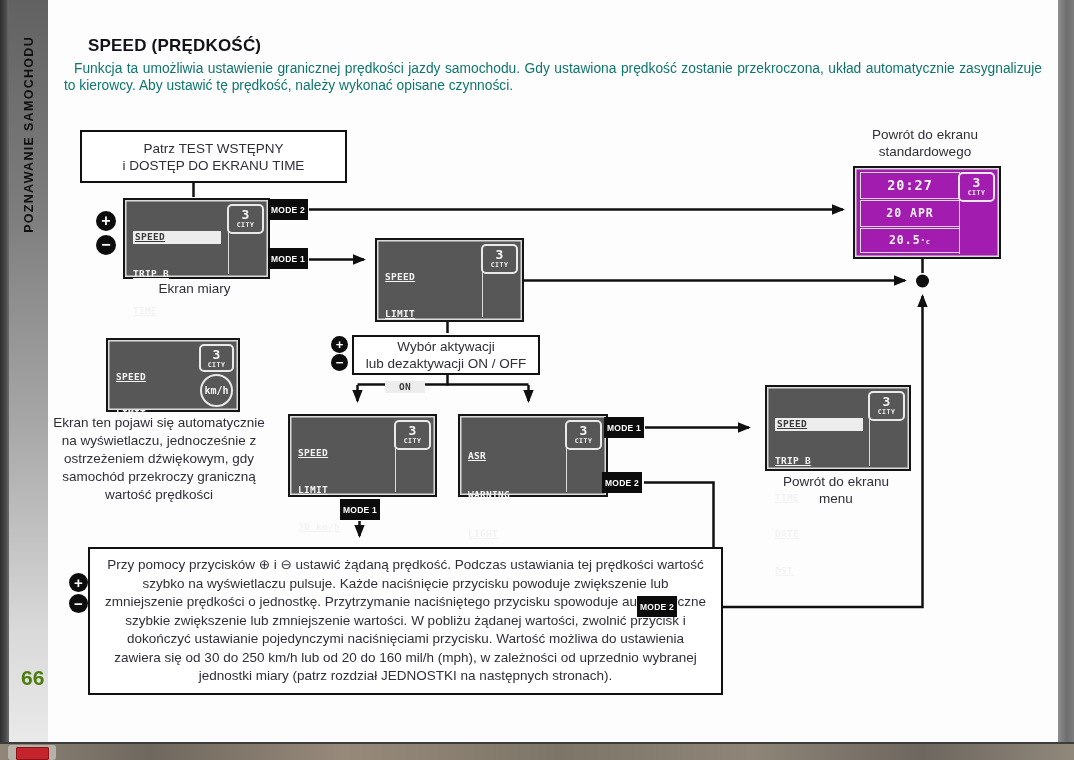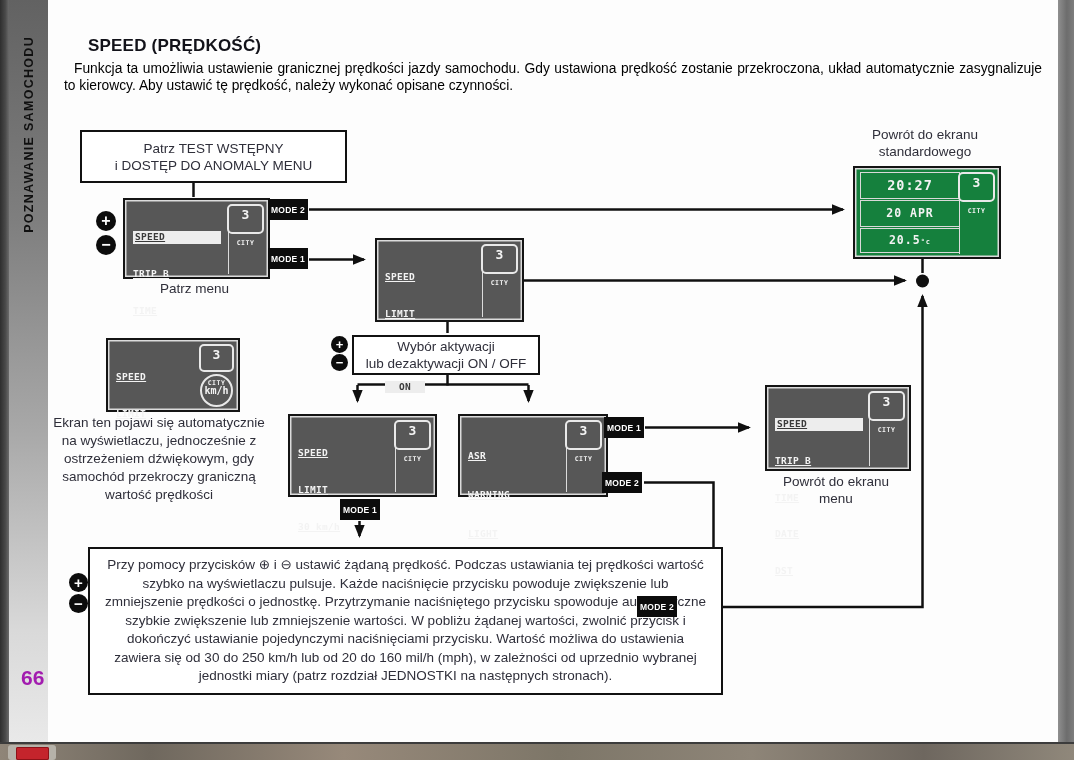--- a/index.html
+++ b/index.html
@@ -8,58 +8,58 @@
 
   
   .window-left{position:absolute;left:0;top:0;width:9px;height:760px;
     background:linear-gradient(90deg,#2e2e2e,#4a4a4a 60%,#6a6a6a);}
   .sidebar{position:absolute;left:9px;top:0;width:39px;height:742px;
     background:linear-gradient(180deg,#626262 0%,#7f7f7f 30%,#a8a8a8 58%,#d9d9d9 85%,#e9e9e9 100%);}
   .sidebar-title{position:absolute;top:36px;left:50%;
     transform:translateX(-50%) rotate(180deg);
     writing-mode:vertical-rl;white-space:nowrap;
     font-size:12.5px;font-weight:bold;letter-spacing:1.3px;color:#101010;}
-  .page-number{position:absolute;left:21px;top:666px;font-size:21px;font-weight:bold;color:#a21caf;}
+  .page-number{position:absolute;left:21px;top:666px;font-size:21px;font-weight:bold;color:#4d7c0f;}
   .page{position:absolute;left:48px;top:0;width:1010px;height:742px;background:#fdfdfd;}
   .right-edge{position:absolute;left:1058px;top:0;width:16px;height:742px;
     background:linear-gradient(90deg,#8f8f8f,#6d6d6d 55%,#7d7d7d);}
   .bottom-strip{position:absolute;left:0;top:742px;width:1074px;height:18px;
     background:linear-gradient(90deg,#8f8578,#6f685e 14%,#97897a 32%,#7d7668 52%,#8e8578 70%,#6e675f 86%,#90887b 100%);
     border-top:2px solid #3c3c3c;}
   .badge-tray{position:absolute;left:8px;top:745px;width:48px;height:15px;background:#b6b2a9;border-radius:3px;}
   .red-badge{position:absolute;left:16px;top:747px;width:33px;height:13px;background:#c4242c;border-radius:2px;
     box-shadow:inset 0 0 0 1px #8d1218;}
 
   
   .doc-title{position:absolute;left:88px;top:36px;font-size:17px;font-weight:800;color:#121219;letter-spacing:.2px;}
   .doc-intro{position:absolute;left:64px;top:60px;width:978px;font-size:13.8px;line-height:17px;
-    text-align:justify;text-indent:10px;color:#000000;}
+    text-align:justify;text-indent:10px;color:#0f766e;}
 
   
   .fbox{position:absolute;border:2.5px solid #111;background:#fff;display:flex;flex-direction:column;
     align-items:center;justify-content:center;text-align:center;font-size:13.5px;line-height:17px;color:#2f2f3a;}
   .lbl{position:absolute;text-align:center;font-size:13.5px;line-height:16.5px;color:#2f2f3a;}
 
   
   .lcd{position:absolute;background:#575757;border:2px solid #141414;
     box-shadow:inset 0 0 0 1.5px #dcdcdc;color:#f3f3f3;
     font-family:"DejaVu Sans Mono",monospace;font-weight:bold;}
   .lcd .rows{position:absolute;left:8px;top:7px;font-size:9.5px;line-height:12.2px;letter-spacing:.3px;white-space:pre;}
   .lcd .row{display:block;text-decoration:underline;}
   .menu-hl{display:block;width:84px;background:#ededed;color:#3a3a3a;padding:0 2px;}
   .hl-sm{display:inline-block;background:#ededed;color:#3a3a3a;padding:0 14px;}
   .gear{position:absolute;top:4px;right:4px;width:33px;height:26px;border:2px solid #e9e9e9;
     border-radius:5px;text-align:center;line-height:1;}
   .g-val{display:block;font-size:13px;margin-top:2px;}
-  .g-lab{display:block;font-size:6.5px;letter-spacing:.5px;margin-top:19px;}
+  .g-lab{display:block;font-size:6.5px;letter-spacing:.5px;margin-top:1px;}
   .sep{position:absolute;right:39px;top:32px;bottom:3px;width:1.5px;background:#dcdcdc;}
   .kmh-badge{position:absolute;right:5px;top:34px;width:29px;height:29px;border:2px solid #e9e9e9;
     border-radius:50%;display:flex;align-items:center;justify-content:center;font-size:10px;}
   
-  .lcd.dark{background:#15803d;}
+  .lcd.dark{background:#a21caf;}
   .std-row{position:absolute;left:5px;width:98px;border:1.5px solid #d9d9d9;text-align:center;letter-spacing:1px;}
   .std-r1{top:4px;height:25px;line-height:25px;font-size:13.5px;}
   .std-r2{top:32px;height:25px;line-height:25px;font-size:11.5px;}
   .std-r3{top:60px;height:23px;line-height:23px;font-size:11.5px;}
   .unit-sm{font-size:7px;}
 
   
   .mode{position:absolute;width:40px;height:21px;background:#0c0c0c;color:#fff;border-radius:0;
     display:flex;align-items:center;justify-content:center;font-size:8.5px;font-weight:bold;letter-spacing:.2px;}
   .pm{position:absolute;background:#0c0c0c;color:#fff;border-radius:50%;
@@ -111,21 +111,21 @@
       <path d="M528.5,385 V401" marker-end="url(#arr)"></path>
       <path d="M359.5,521 V536" marker-end="url(#arr)"></path>
       <path d="M645,427.5 H749" marker-end="url(#arr)"></path>
     </g>
     <circle cx="922.5" cy="281" r="6.5" fill="#101010"></circle>
     <circle cx="713.5" cy="607" r="6.5" fill="#101010"></circle>
   </svg>
 
   <div class="fbox" style="left:80px;top:130px;width:263px;height:49px;">
     <span>Patrz TEST WSTĘPNY</span>
-    <span>i DOSTĘP DO ANOMALY MENU</span>
+    <span>i DOSTĘP DO EKRANU TIME</span>
   </div>
 
   <div class="lcd" style="left:123px;top:198px;width:143px;height:77px;">
     <div class="rows">
       <span class="row menu-hl">SPEED</span>
       <span class="row">TRIP B</span>
       <span class="row">TIME</span>
       <span class="row">DATE</span>
       <span class="row">DST</span>
     </div>
@@ -134,21 +134,21 @@
       <span class="g-val">3</span>
       <span class="g-lab">CITY</span>
     </div>
   </div>
   <div class="pm pm-lg" style="left:96px;top:211px;">
       <span>+</span>
     </div>
   <div class="pm pm-lg" style="left:96px;top:235px;">
       <span>−</span>
     </div>
-  <div class="lbl" style="left:123px;top:281px;width:143px;">Patrz menu</div>
+  <div class="lbl" style="left:123px;top:281px;width:143px;">Ekran miary</div>
   <div class="mode" style="left:268px;top:199px;">
       <span>MODE 2</span>
     </div>
   <div class="mode" style="left:268px;top:248px;">
       <span>MODE 1</span>
     </div>
 
   <div class="lbl" style="left:845px;top:127px;width:160px;">
     <span>Powrót do ekranu</span><br>
     <span>standardowego</span>

